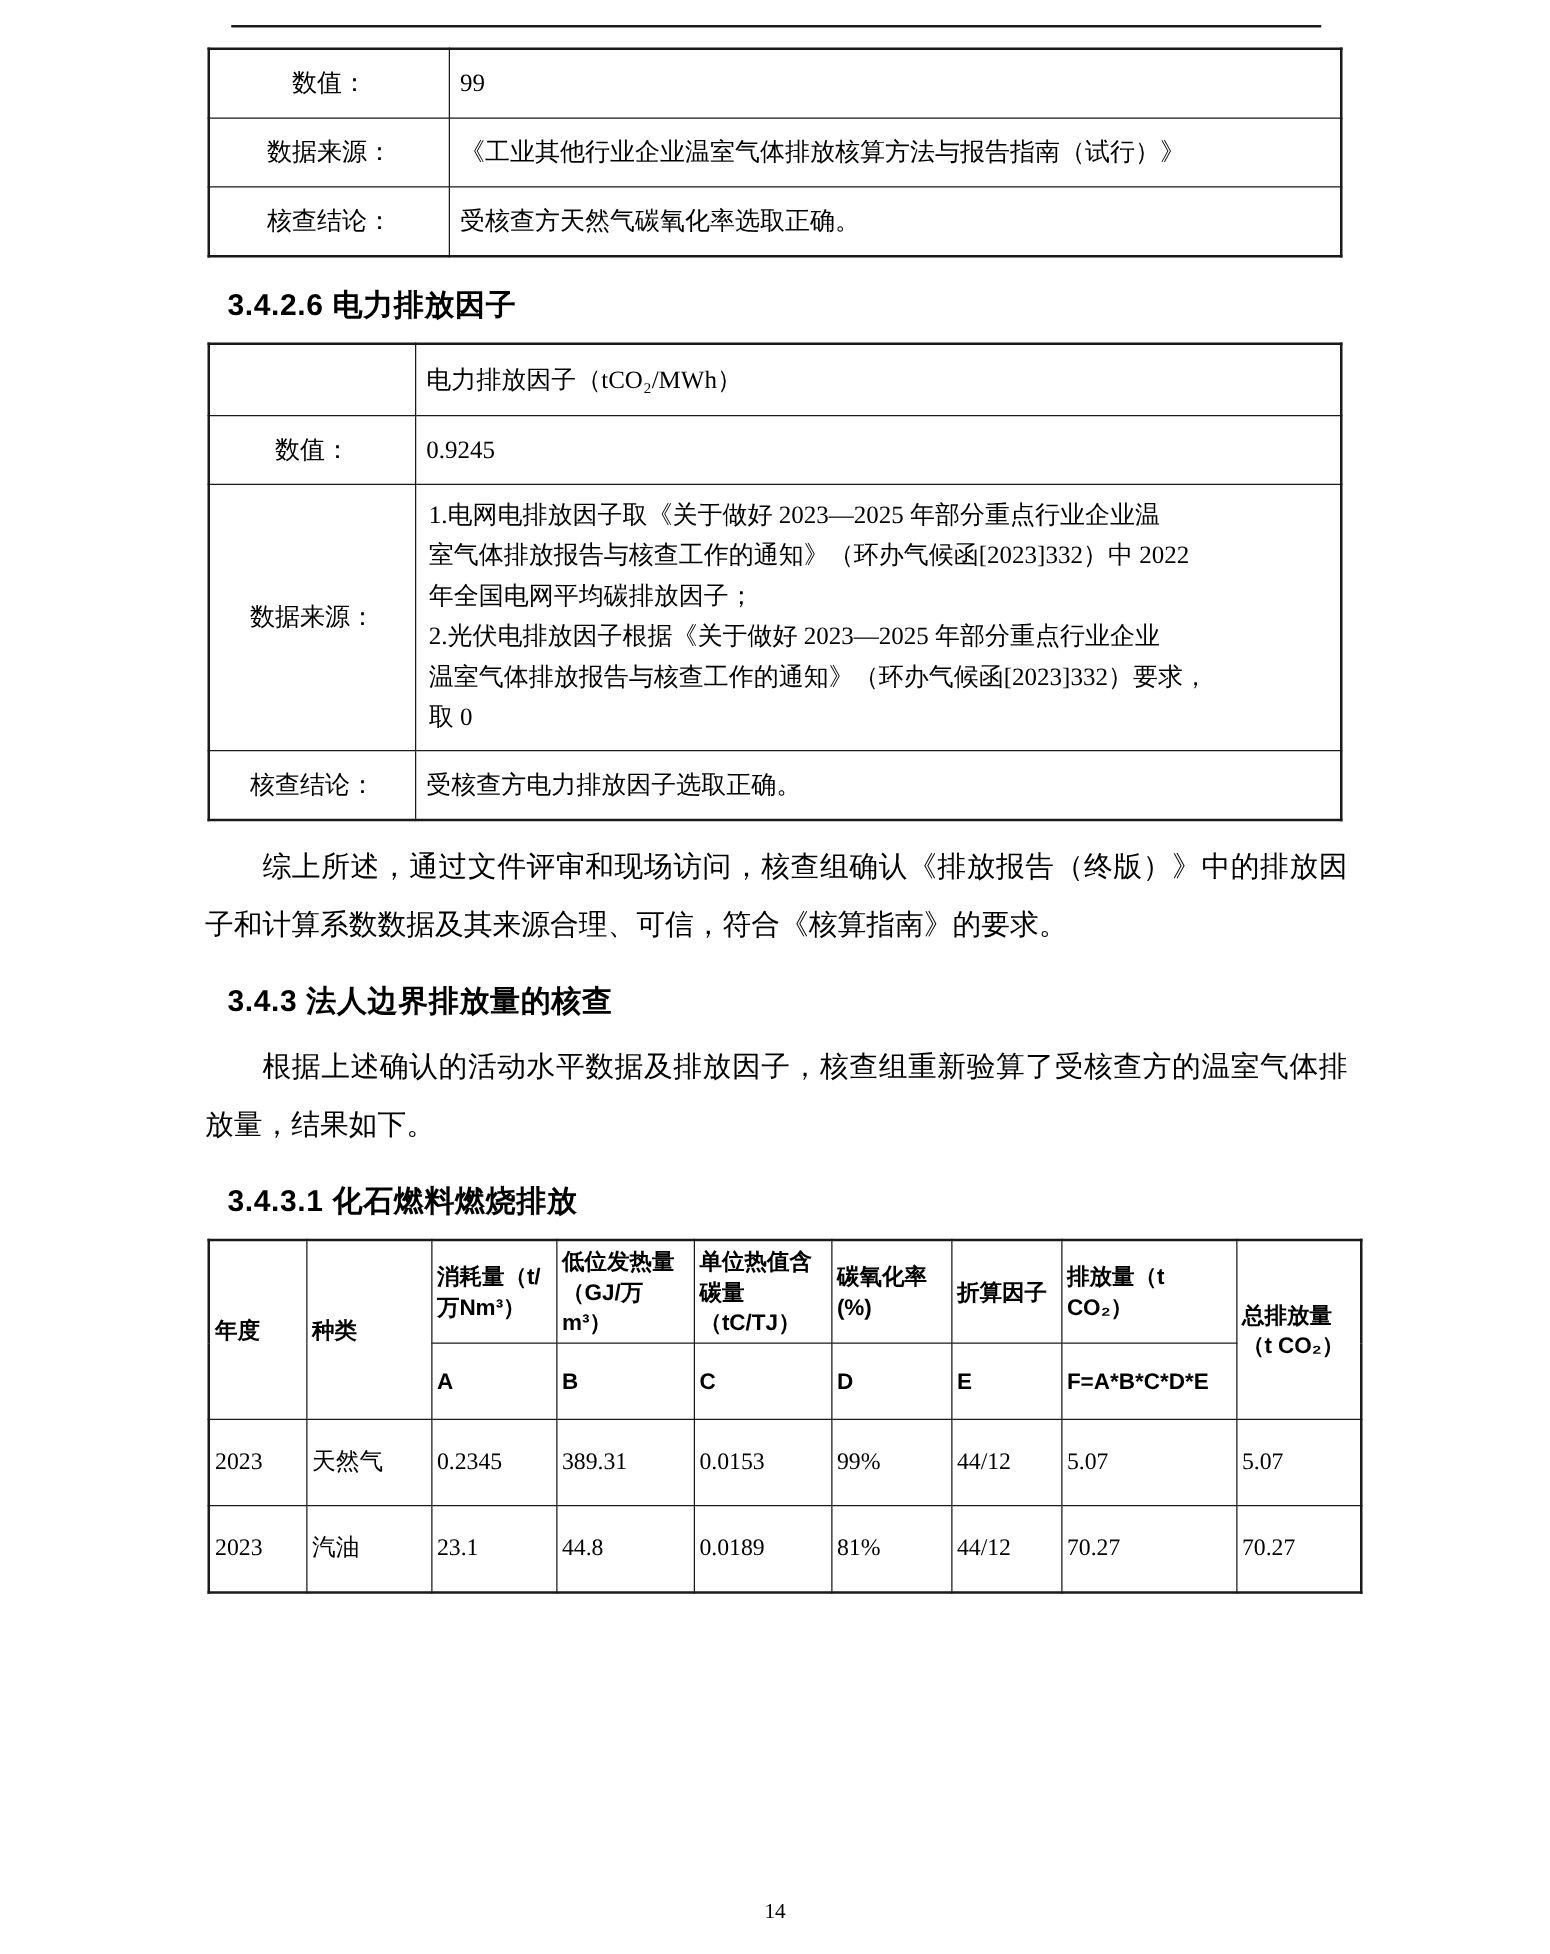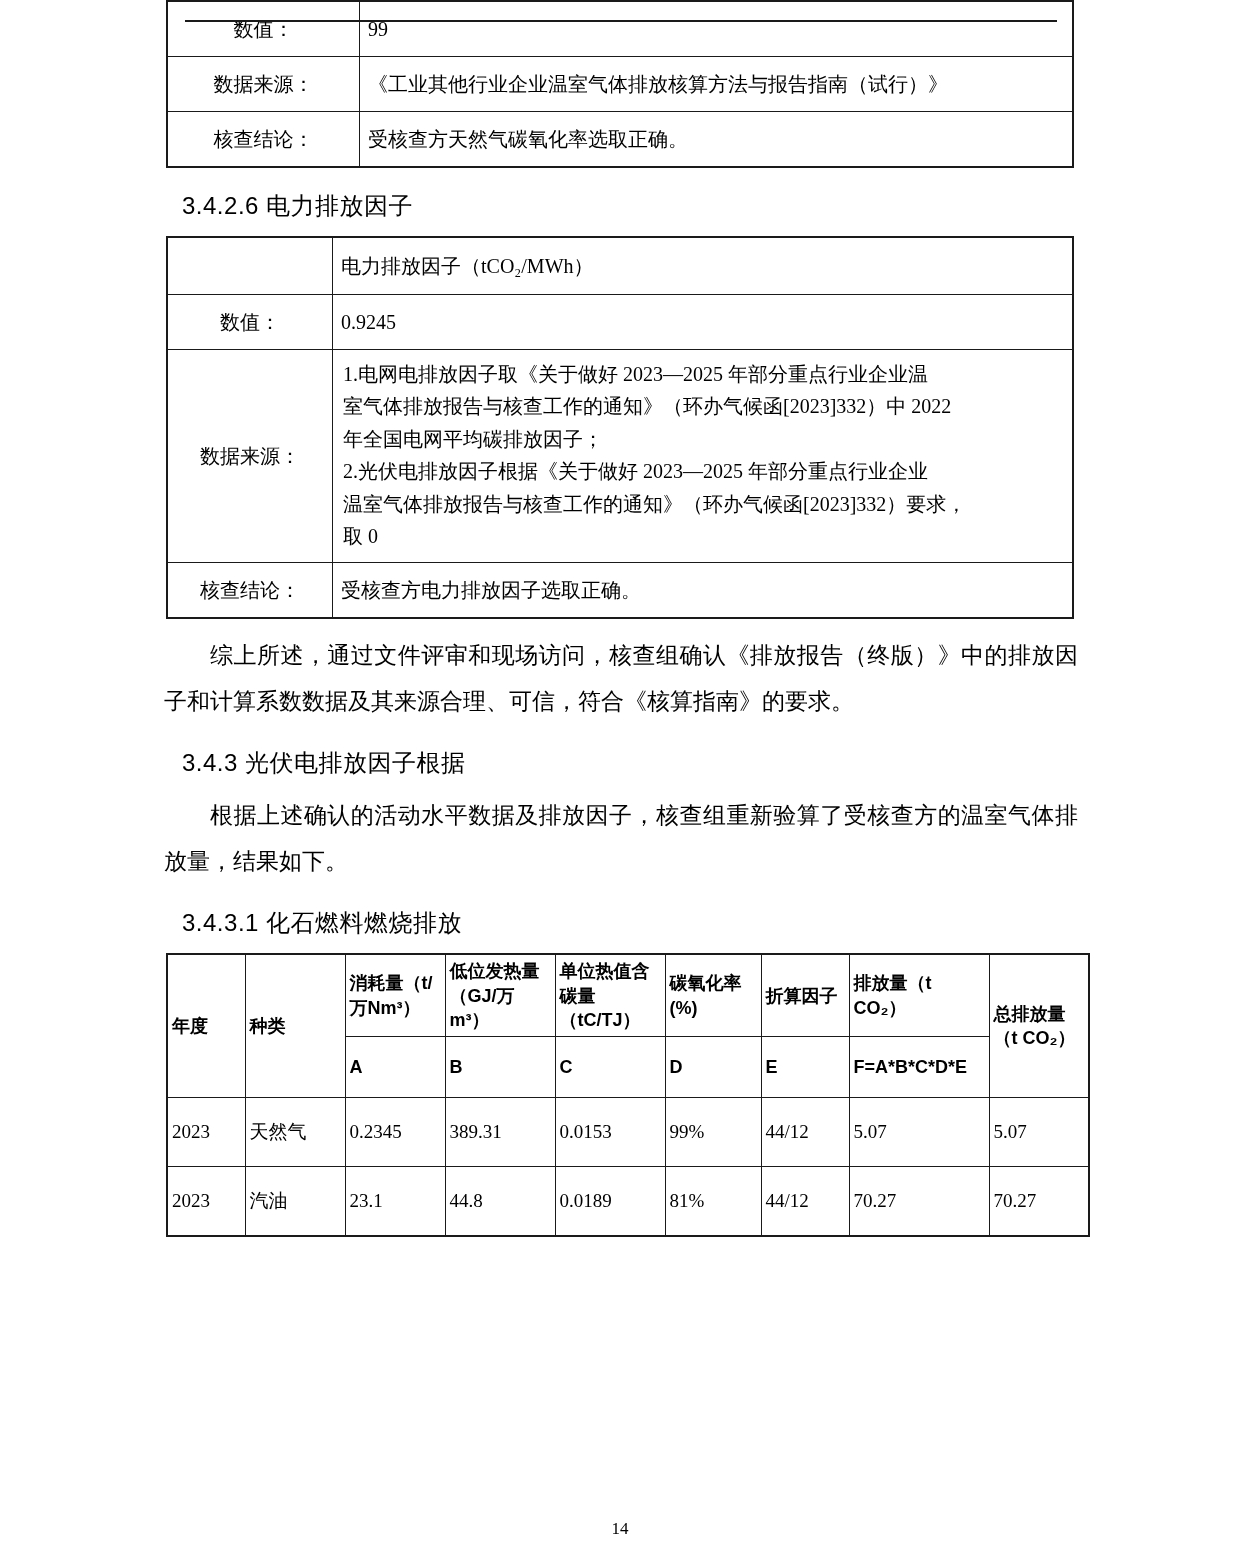--- a/index.html
+++ b/index.html
@@ -23,20 +23,21 @@
   }
   .top-rule {
     position: absolute;
     left: 185px;
     top: 20px;
     width: 872px;
     height: 2px;
     background: #1a1a1a;
   }
   .content {
+    padding-top: 38px;
   }
 
   
   table.doc-table {
     border-collapse: collapse;
     table-layout: fixed;
     border: 2px solid #1a1a1a;
     margin: 0 auto;
   }
   table.doc-table td,
@@ -57,21 +58,21 @@
   #table-gas-ox td.label { width: 175px; text-align: center; }
 
   
   #table-elec-factor { width: 908px; margin-left: 16px; }
   #table-elec-factor td.label { width: 148px; text-align: center; }
   #table-elec-factor td.src { text-align: left; line-height: 1.62; padding: 8px 10px 10px 10px; }
 
   
   h3.heading {
     font-family: "Liberation Sans", "DejaVu Sans", sans-serif;
-    font-weight: normal;
+    font-weight: bold;
     font-size: 24px;
     margin: 22px 0 14px 32px;
     letter-spacing: 0.5px;
   }
 
   p.body-text {
     font-size: 23px;
     line-height: 2.0;
     margin: 14px 0 14px 0;
     text-indent: 2em;
@@ -158,21 +159,21 @@
         </tr>
         <tr>
           <td class="label">核查结论：</td>
           <td class="c" style="height:42px;">受核查方电力排放因子选取正确。</td>
         </tr>
       </tbody>
     </table>
 
     <p class="body-text">综上所述，通过文件评审和现场访问，核查组确认《排放报告（终版）》中的排放因子和计算系数数据及其来源合理、可信，符合《核算指南》的要求。</p>
 
-    <h3 class="heading">3.4.3 光伏电排放因子根据</h3>
+    <h3 class="heading">3.4.3 法人边界排放量的核查</h3>
 
     <p class="body-text">根据上述确认的活动水平数据及排放因子，核查组重新验算了受核查方的温室气体排放量，结果如下。</p>
 
     <h3 class="heading">3.4.3.1 化石燃料燃烧排放</h3>
 
     <table class="doc-table" id="table-fossil">
       <colgroup>
         <col style="width:78px;">
         <col style="width:100px;">
         <col style="width:100px;">

